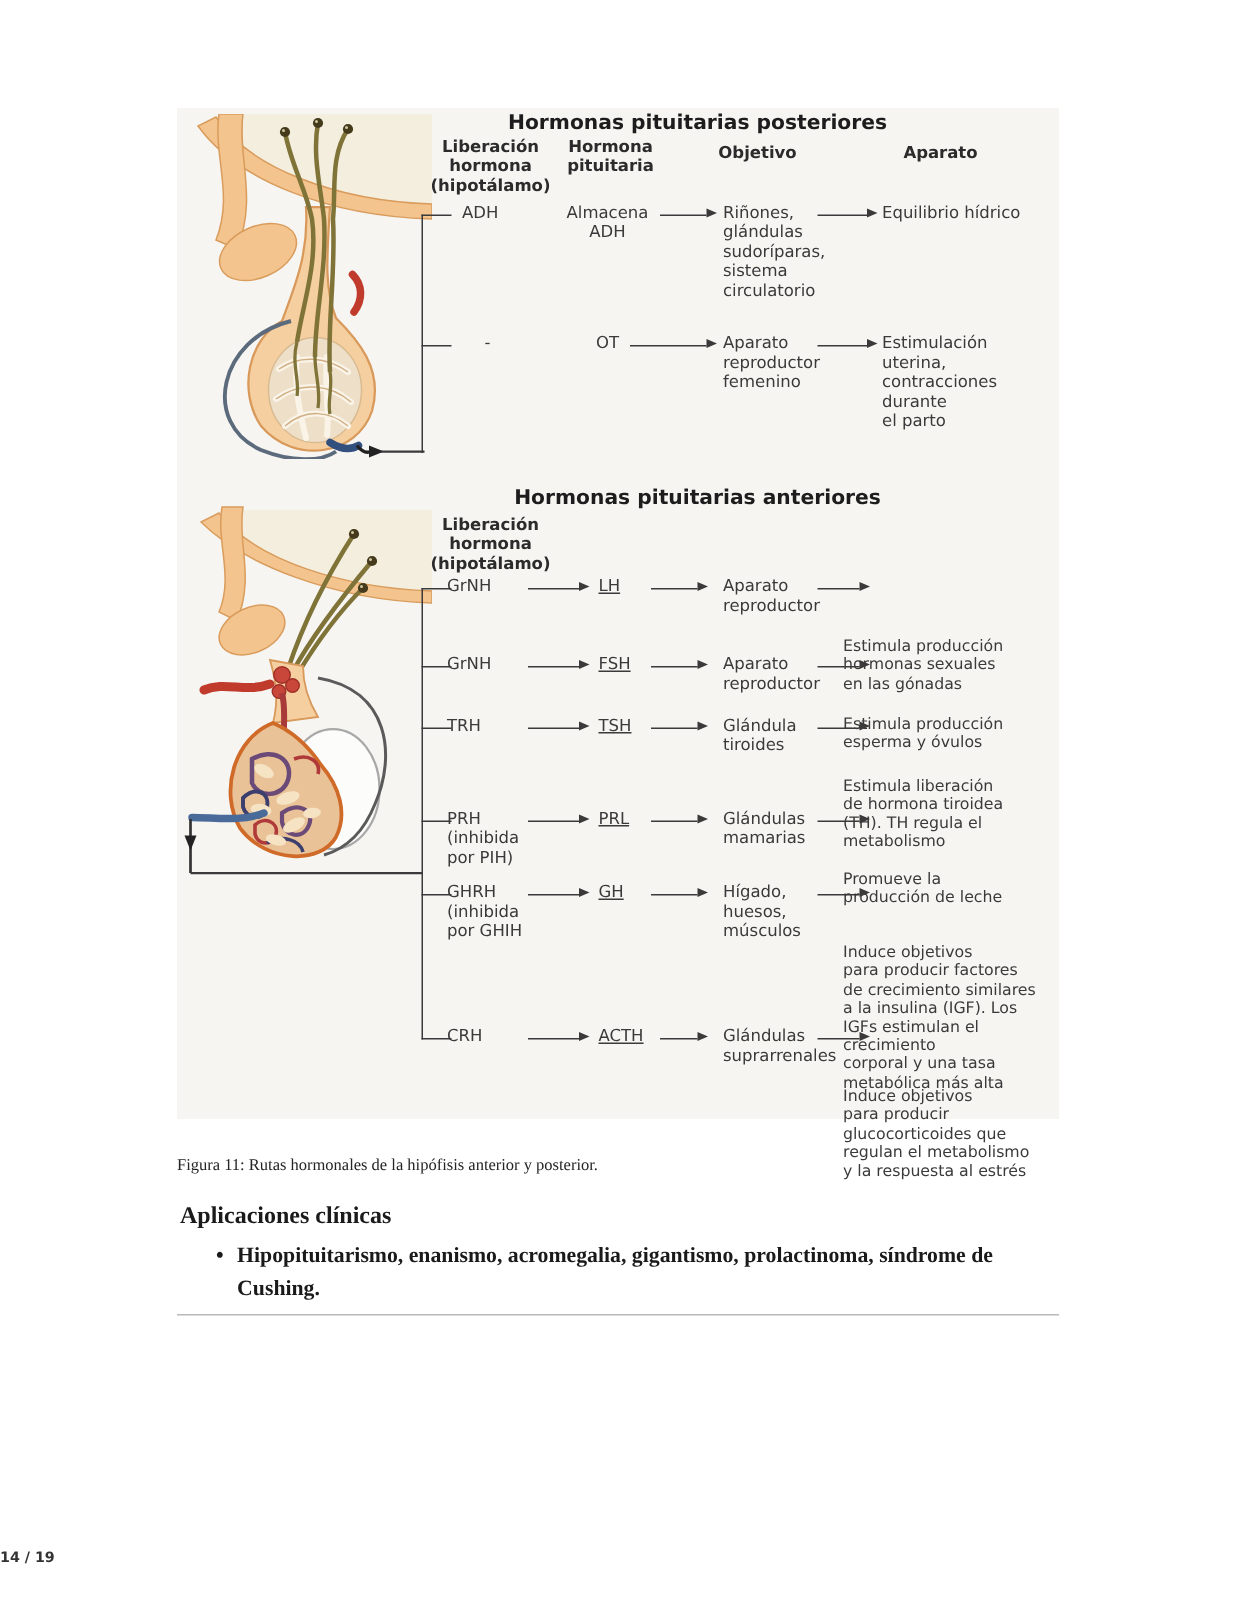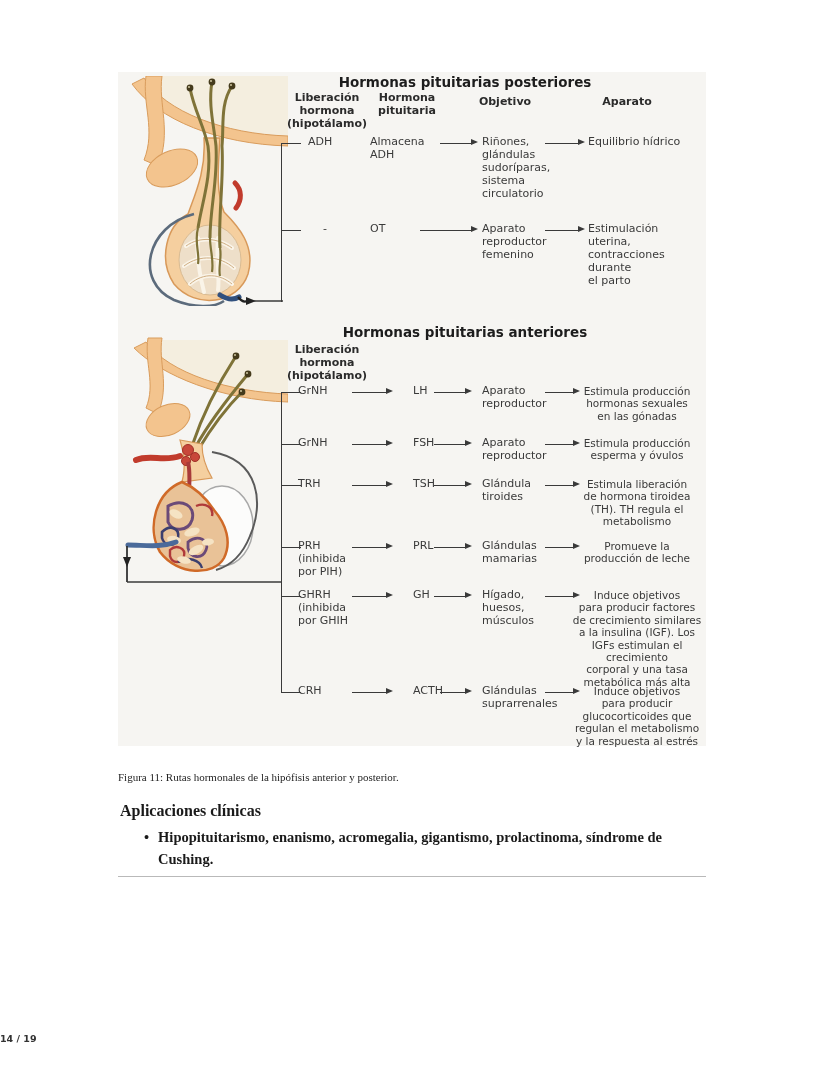--- a/index.html
+++ b/index.html
@@ -12,27 +12,27 @@
   .fhead{font-weight:bold;font-size:11px;color:#2b2b2b;text-align:center;white-space:pre-line;line-height:1.18;}
   .row{position:absolute;left:0;width:588px;height:0;}
   .row > *{position:absolute;}
   .cell{font-size:11px;color:#3a3a3a;line-height:1.18;white-space:pre-line;}
   .stub{left:163px;top:7px;width:20px;border-top:1.5px solid #3a3a3a;}
   .arr{top:7px;border-top:1.5px solid #3a3a3a;height:0;}
   .arr::after{content:"";position:absolute;right:-7px;top:-4.7px;width:0;height:0;
       border-left:7px solid #3a3a3a;border-top:3.8px solid transparent;border-bottom:3.8px solid transparent;}
   .vline{border-left:1.5px solid #3a3a3a;width:0;}
   .prow .rel{left:190px;width:70px;}
-  .prow .horm{left:252px;width:70px;}
+  .prow .horm{left:252px;width:70px;text-align:center;}
   .prow .targ{left:364px;width:92px;}
   .prow .eff{left:470px;width:118px;}
   .arow .rel{left:180px;width:66px;}
-  .arow .horm{left:295px;width:52px;}
+  .arow .horm{left:281px;width:52px;text-decoration:underline;}
   .arow .targ{left:364px;width:92px;}
-  .arow .eff{left:444px;width:150px;text-align:center;font-size:10.5px;}
+  .arow .eff{left:444px;width:150px;text-align:left;font-size:10.5px;margin-top:40px;}
   .caption{position:absolute;left:118px;top:771px;width:588px;font-family:"Liberation Serif",serif;
       font-size:11px;color:#242424;}
   .heading{position:absolute;left:120px;top:802px;font-family:"Liberation Serif",serif;
       font-weight:bold;font-size:16px;color:#1a1a1a;}
   .bullet{position:absolute;left:144px;top:826px;width:562px;display:flex;gap:9px;
       font-family:"Liberation Serif",serif;font-weight:bold;font-size:14.5px;color:#1a1a1a;line-height:1.55;}
   .rule{position:absolute;left:118px;top:876px;width:588px;border-top:1px solid #b9b9b9;}
   .pagenum{position:absolute;left:0;top:1033px;width:794px;text-align:left;
       font-size:9.5px;color:#333;font-weight:bold;}
 </style>

